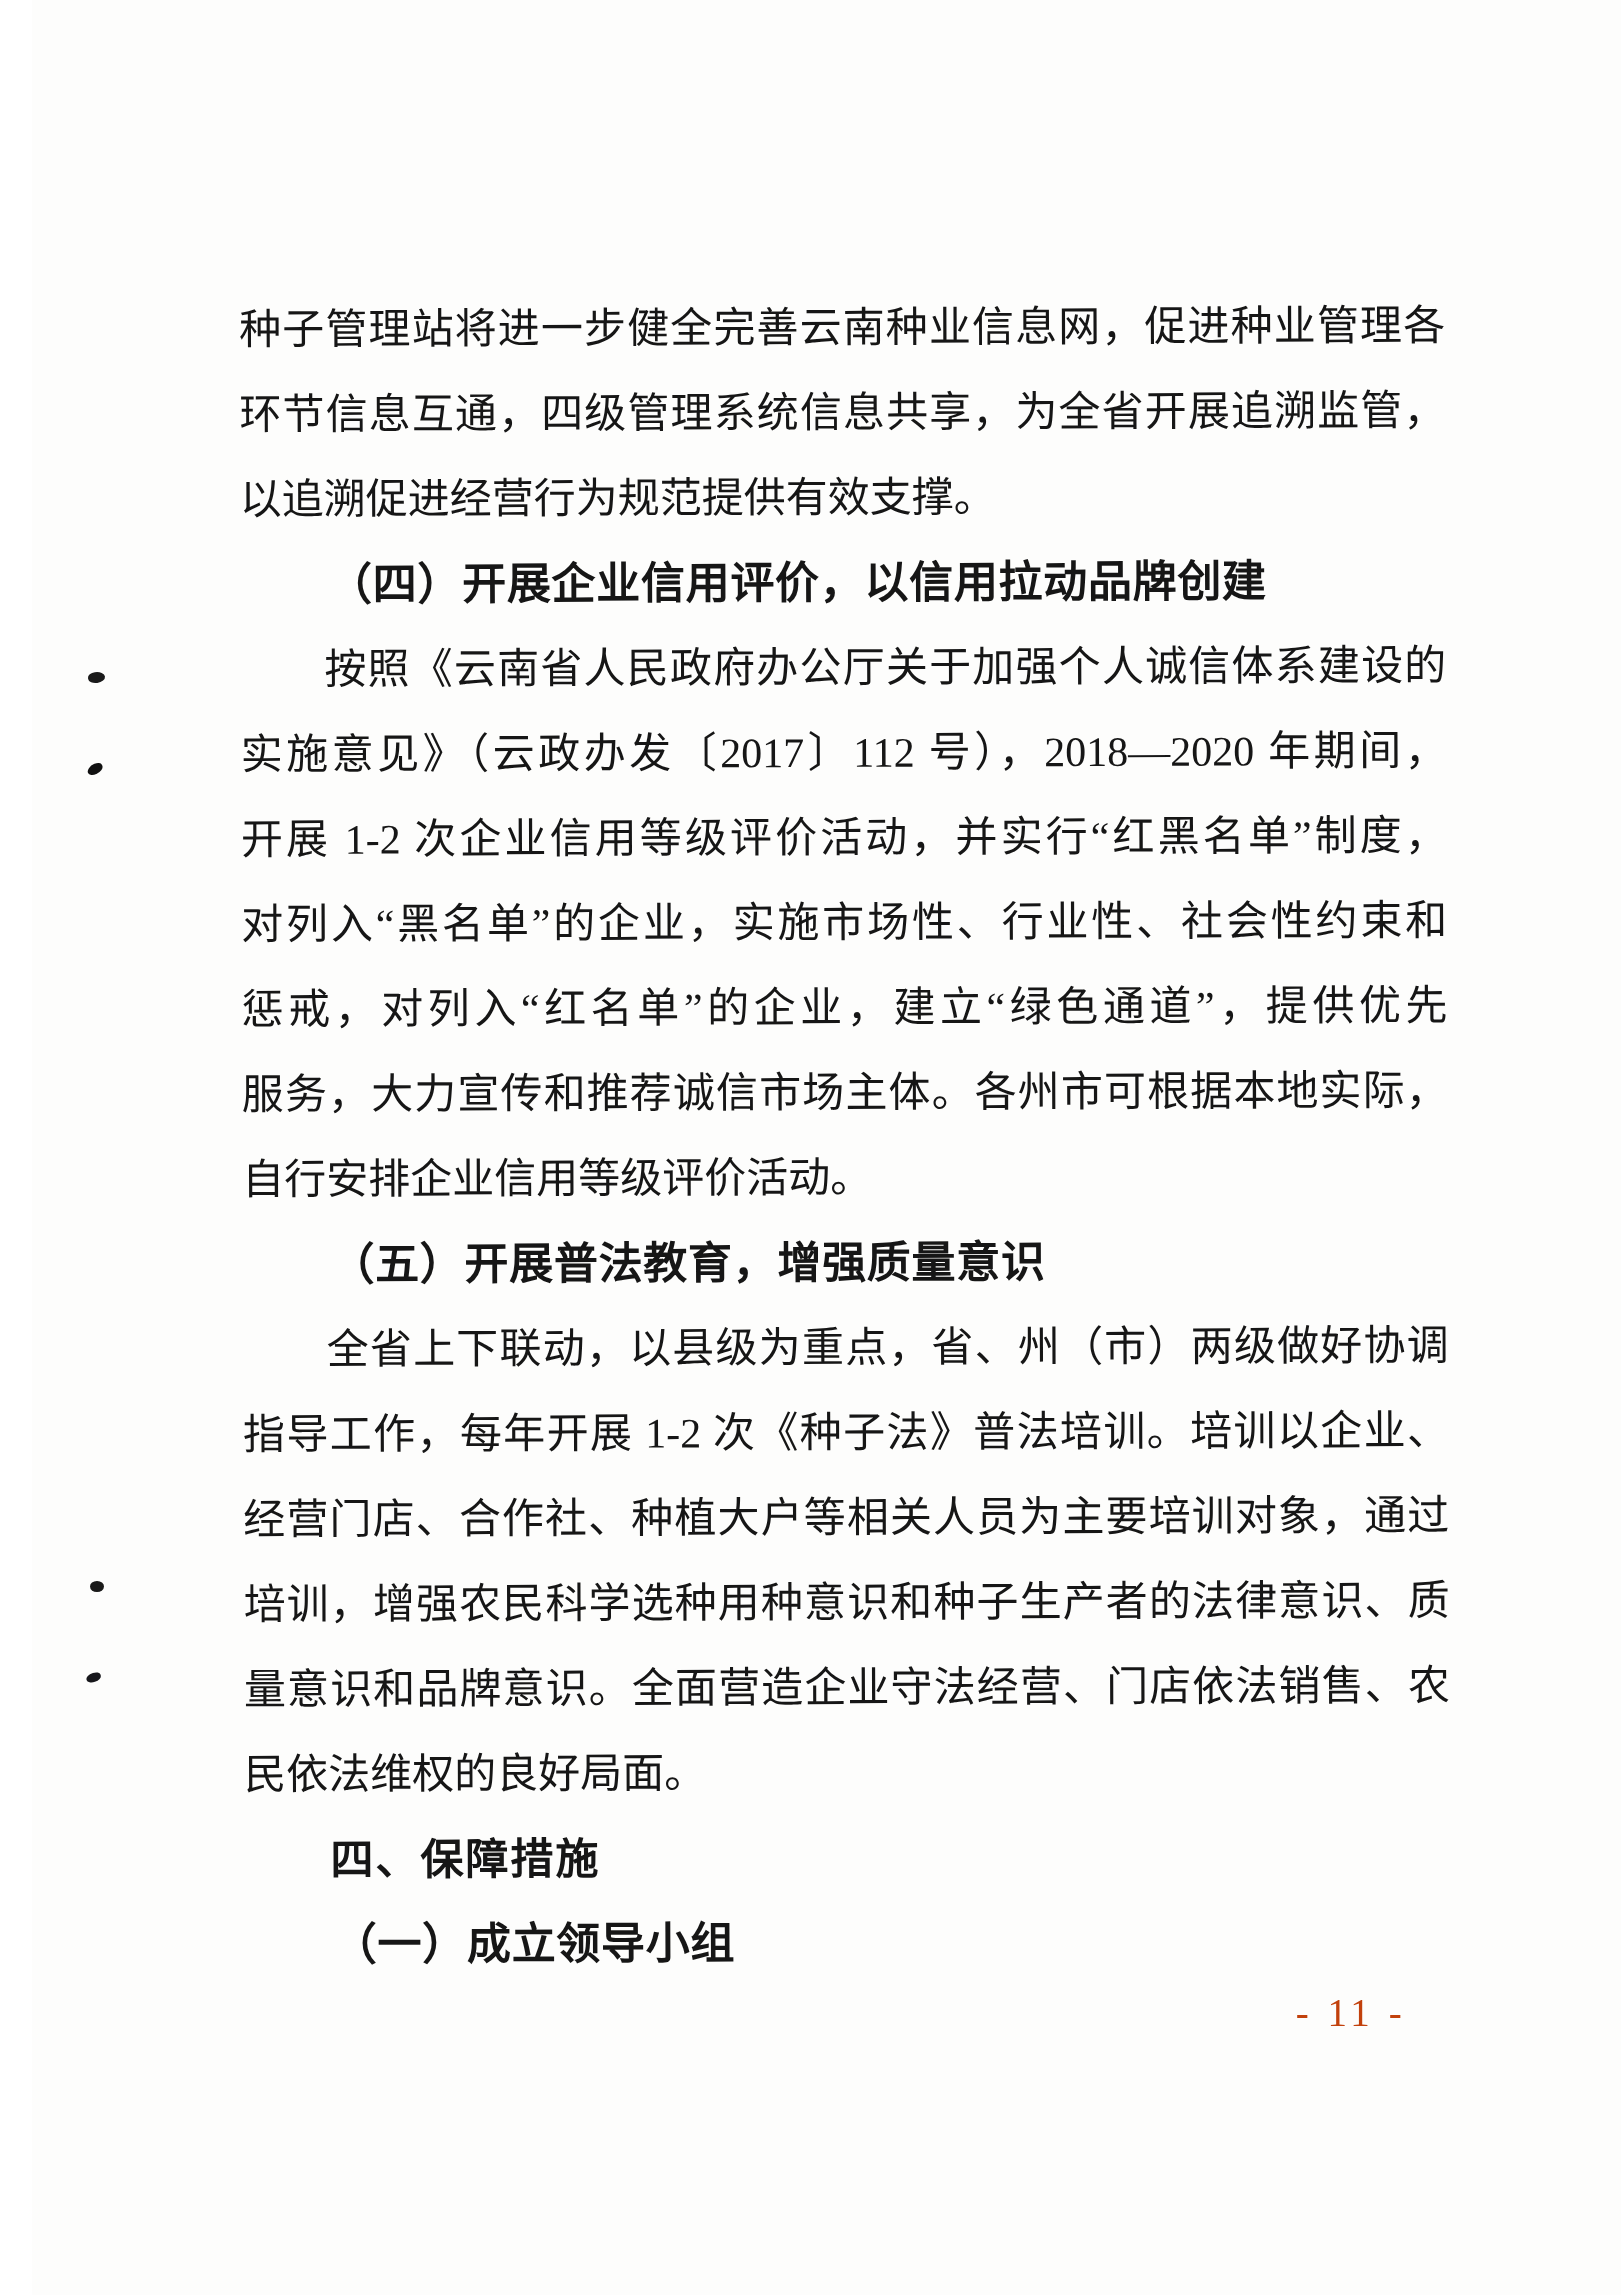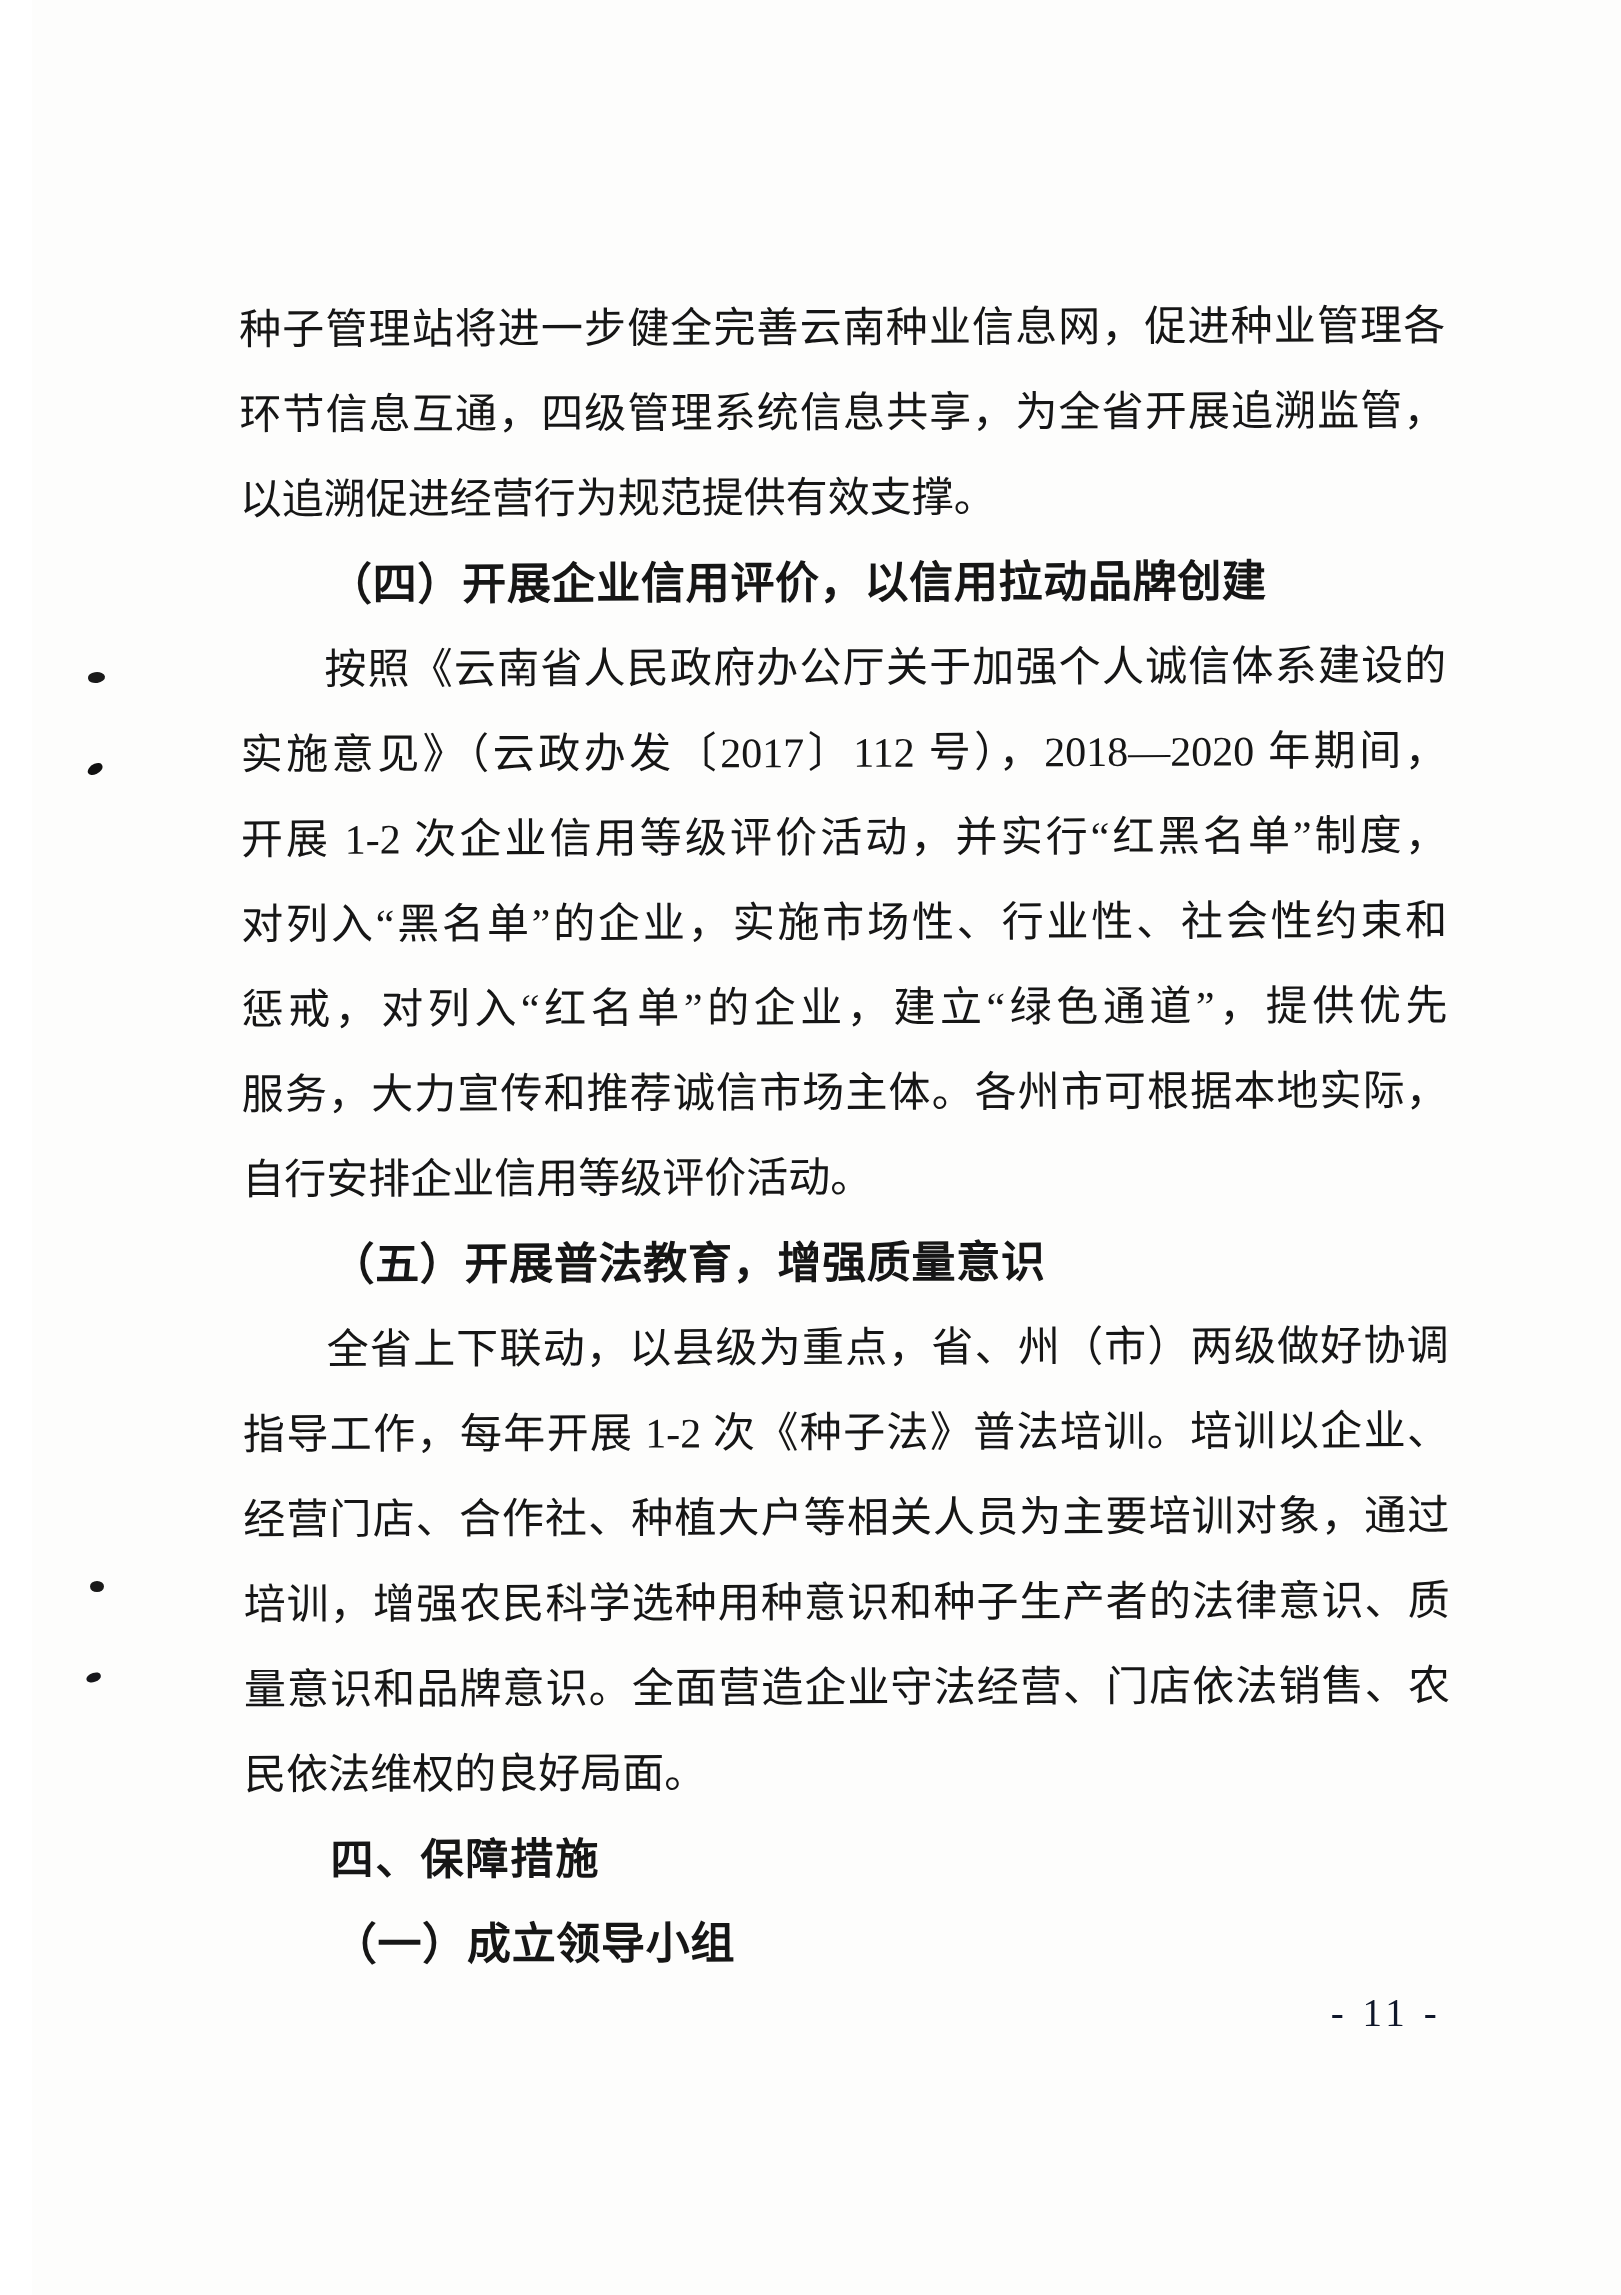--- a/index.html
+++ b/index.html
@@ -48,29 +48,29 @@
   }
   
   .h1 {
     font-family: "Liberation Sans", "DejaVu Sans", sans-serif;
     font-weight: 700;
     font-size: 43px;
     letter-spacing: 2px;
   }
   .page-number {
     position: absolute;
-    left: 1292px;
+    left: 1257px;
     top: 1990px;
     width: 124px;
     height: 46px;
     font-size: 39px;
     line-height: 46px;
     letter-spacing: 4.6px;
     text-align: center;
-    color: #0f172a;
+    color: #c2410c;
   }
   
   .speck {
     position: absolute;
     background: #1a1a1a;
   }
   .speck-1 { left: 56px;  top: 672px; width: 17px; height: 10.5px; border-radius: 45% 55% 50% 50%; transform: rotate(-8deg); }
   .speck-2 { left: 55px;  top: 764px; width: 16.3px; height: 9.8px; border-radius: 60% 40% 55% 45%; transform: rotate(-24deg); background:#111; }
   .speck-3 { left: 58px;  top: 1581px; width: 13.7px; height: 11px; border-radius: 50%; }
   .speck-4 { left: 54px;  top: 1673px; width: 15px; height: 8.5px; border-radius: 55% 45% 50% 50%; transform: rotate(-18deg); background:#17171b; }

